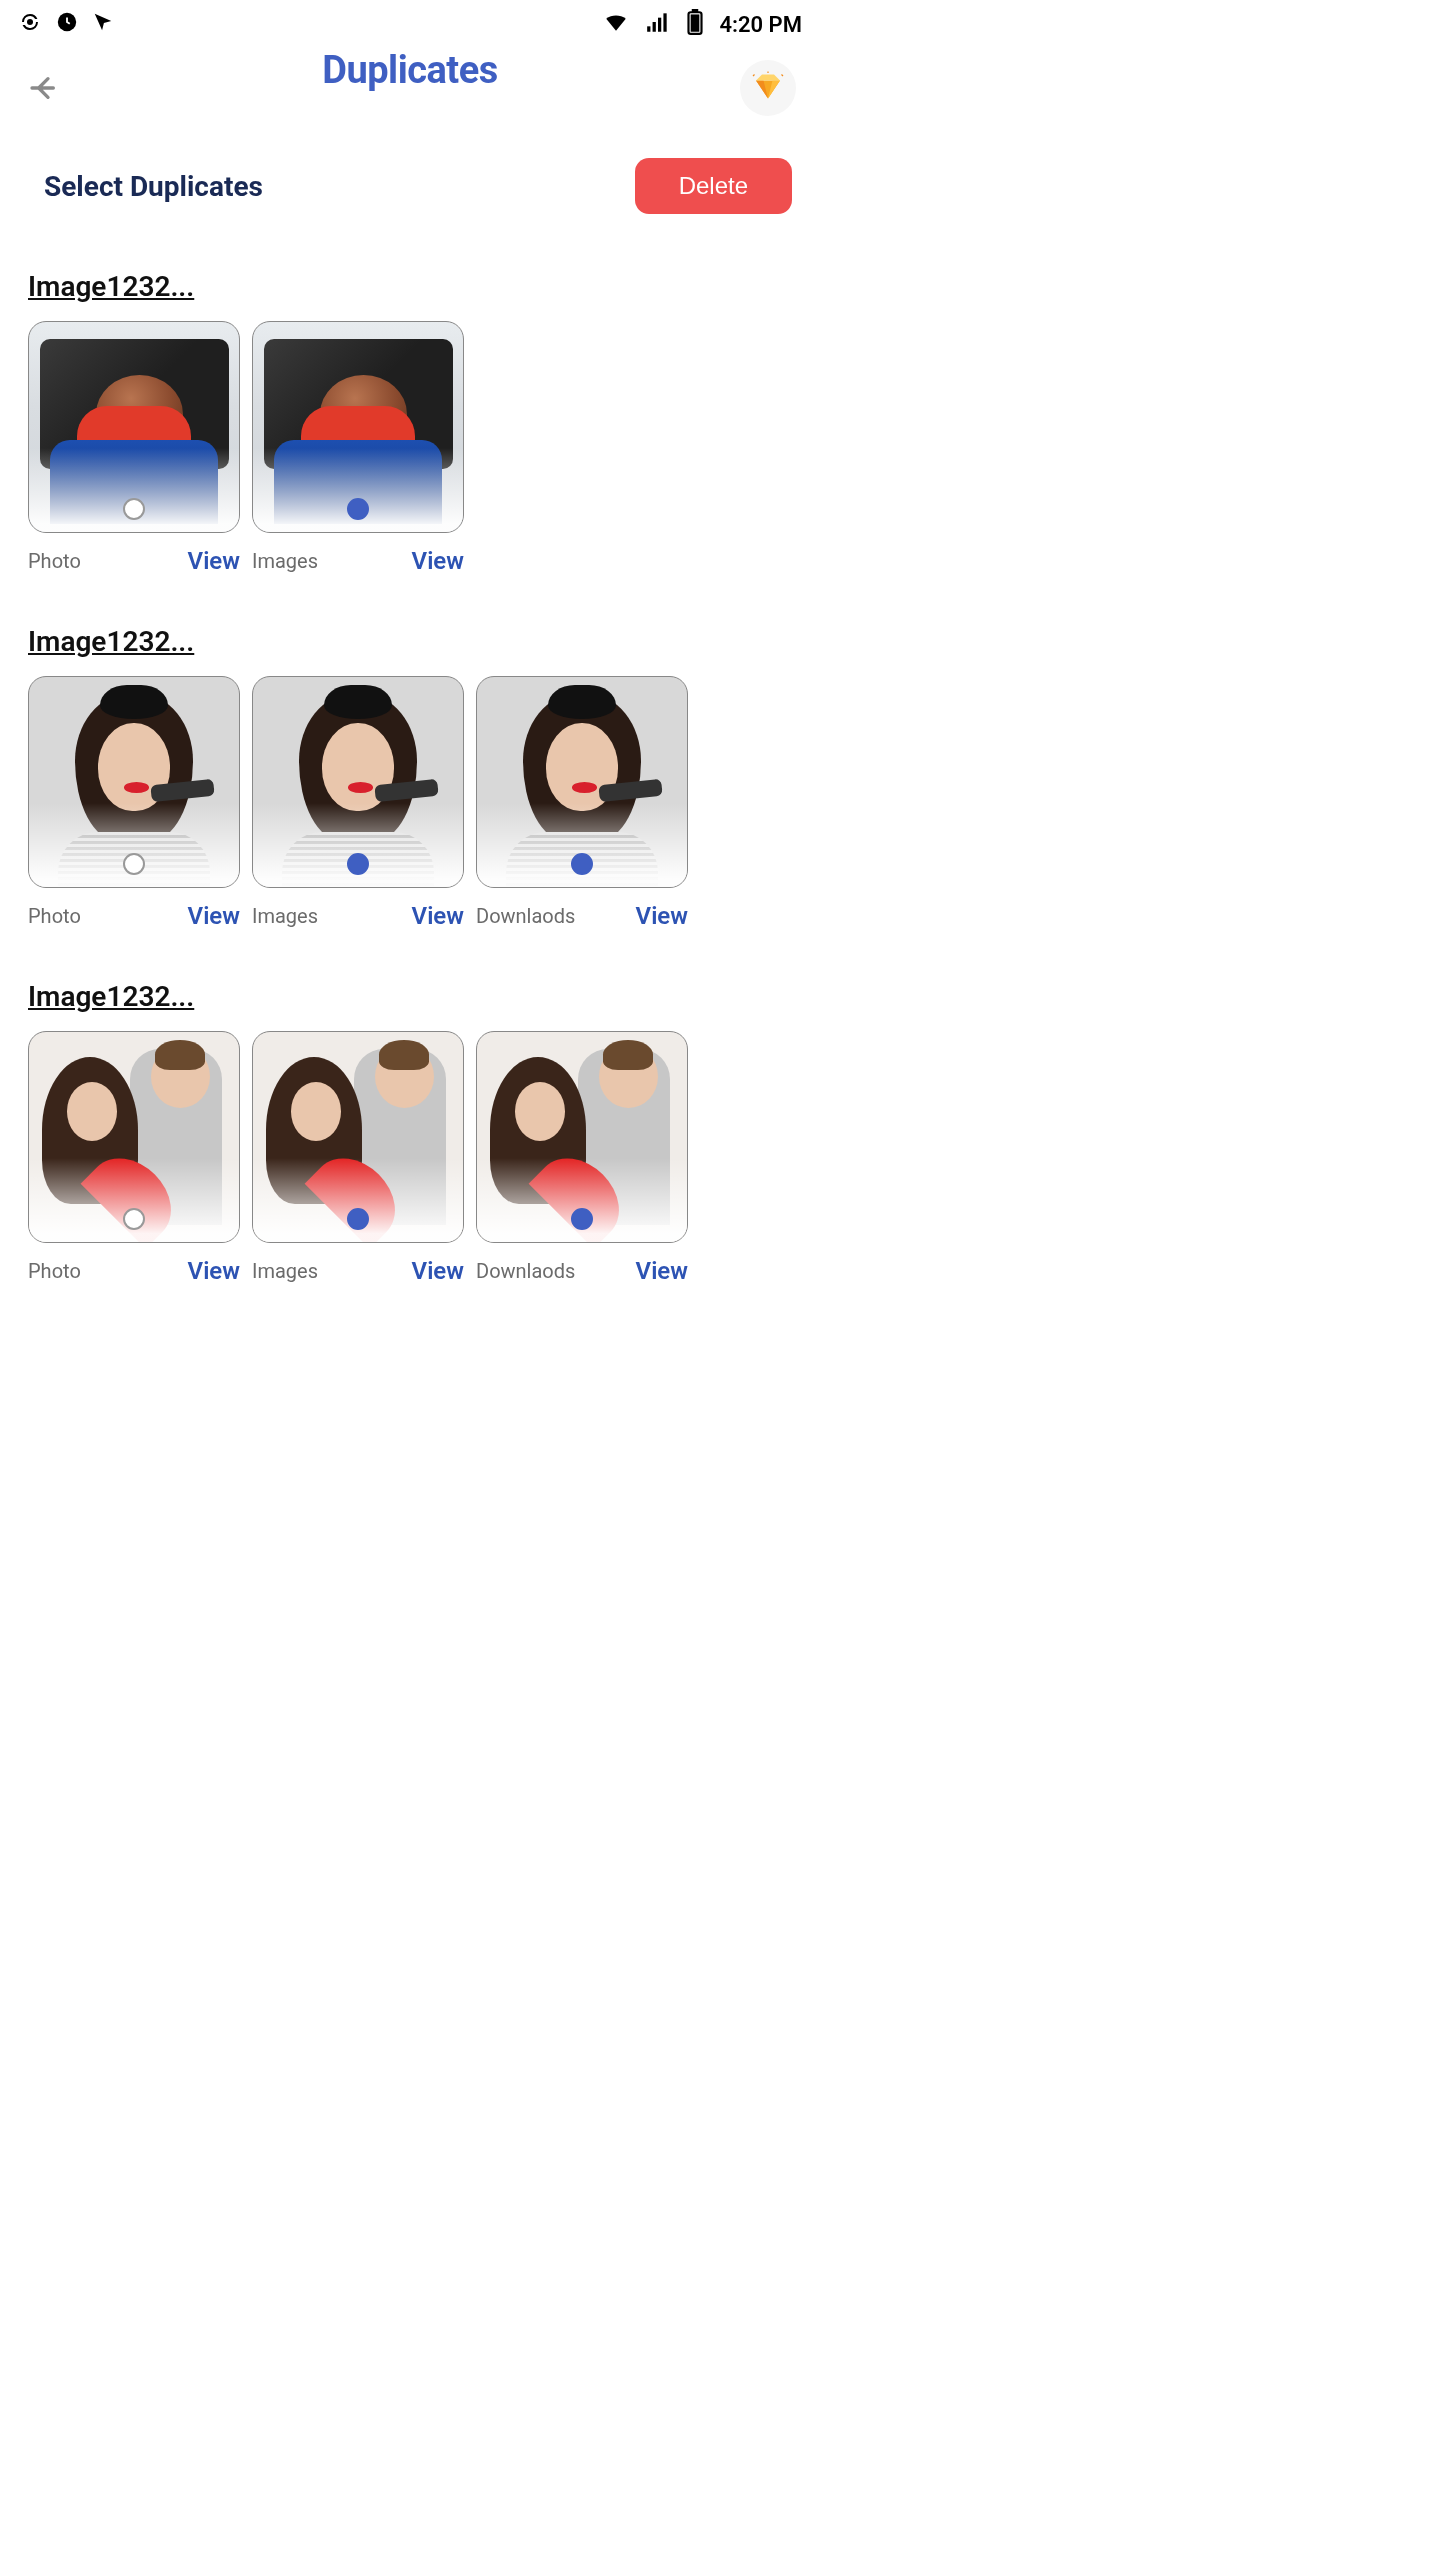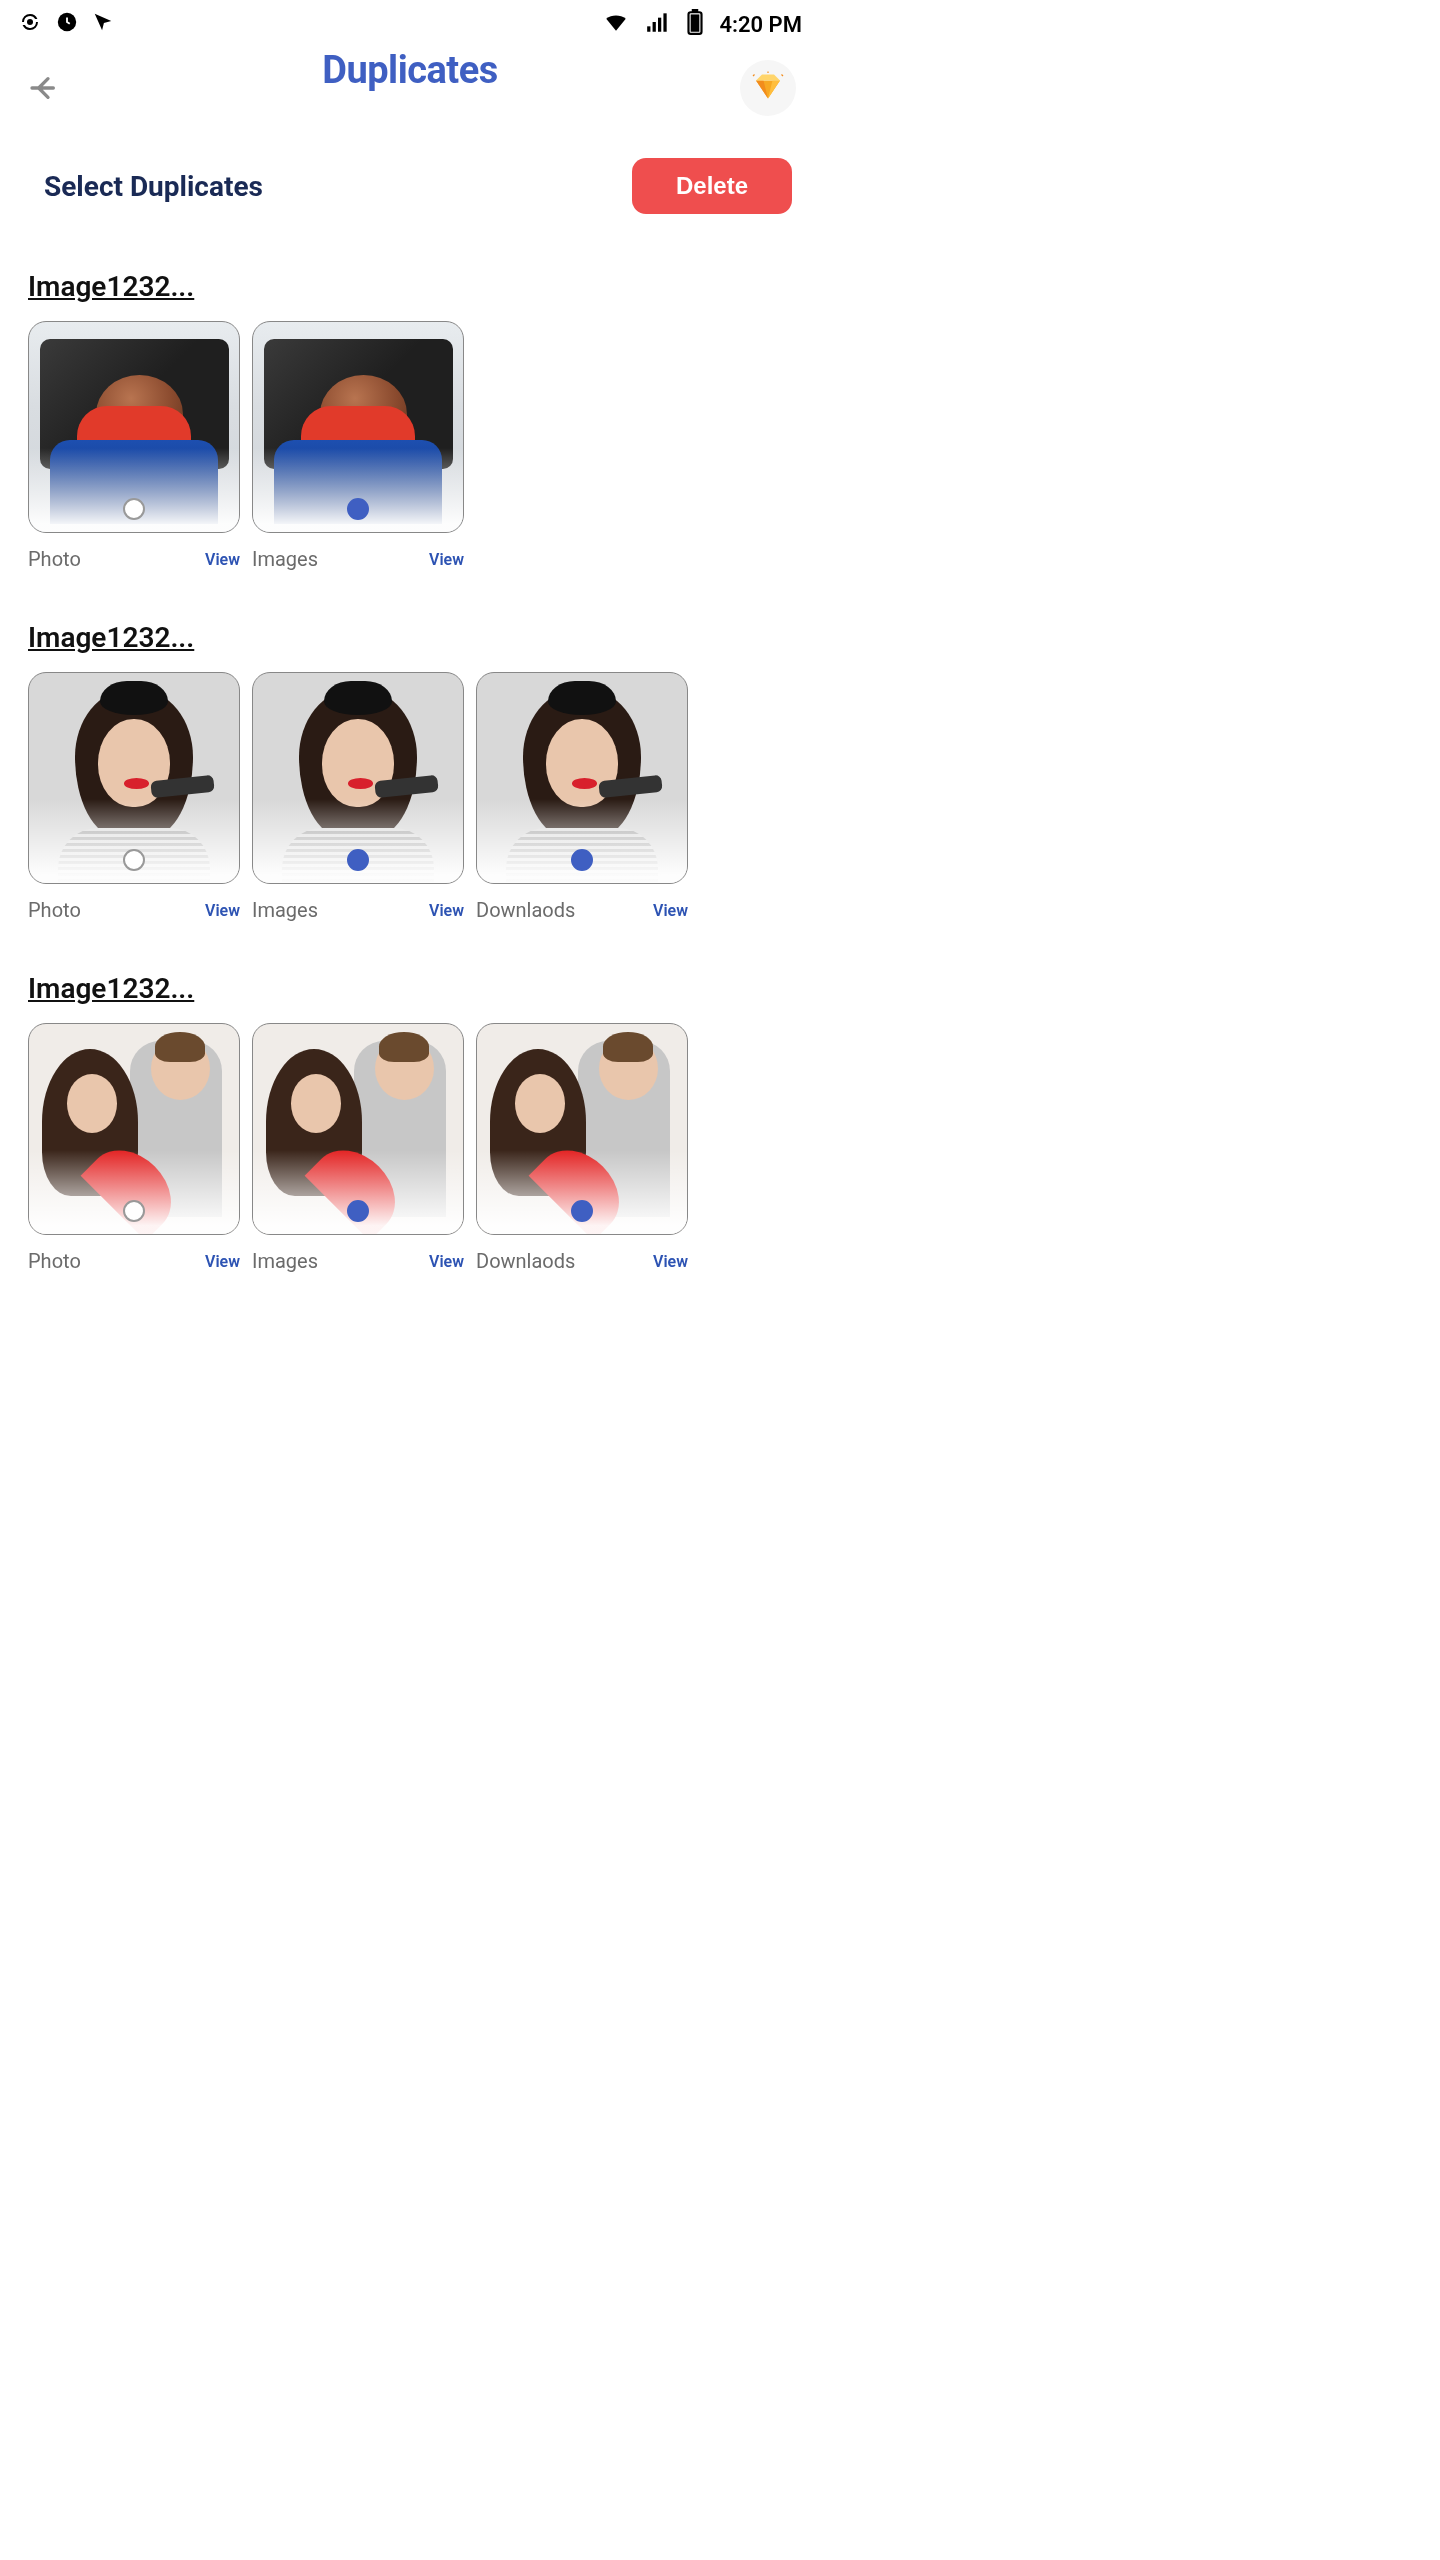--- a/index.html
+++ b/index.html
@@ -10,39 +10,39 @@
   .status-right { display: flex; align-items: center; gap: 16px; }
   .status-time { font-size: 22px; font-weight: 600; color: #000; }
   
   .header { height: 80px; display: flex; align-items: flex-start; justify-content: center; position: relative; padding: 0 34px; }
   .back-btn { position: absolute; left: 24px; top: 50%; transform: translateY(-50%); width: 40px; height: 40px; display: flex; align-items: center; justify-content: center; cursor: pointer; }
   .header-title { font-size: 38px; font-weight: 700; color: #3F5FC2; letter-spacing: -0.5px; }
   .premium-btn { position: absolute; right: 24px; top: 50%; transform: translateY(-50%); width: 56px; height: 56px; border-radius: 50%; background: #f6f6f6; display: flex; align-items: center; justify-content: center; cursor: pointer; }
   
   .subheader { display: flex; align-items: center; justify-content: space-between; padding: 30px 28px 10px 44px; }
   .subheader-title { font-size: 28px; font-weight: 700; color: #1a2a55; }
-  .delete-btn { background: #EF4E4E; color: #fff; font-size: 24px; font-weight: 700; border: none; border-radius: 14px; padding: 14px 44px; cursor: pointer; }
+  .delete-btn { background: #EF4E4E; color: #fff; font-size: 24px; font-weight: 400; border: none; border-radius: 14px; padding: 14px 44px; cursor: pointer; }
   
   .content { padding: 10px 28px 0 28px; }
   .group { margin-top: 50px; }
   .group:first-child { margin-top: 36px; }
   .group-title { font-size: 28px; font-weight: 600; color: #111; margin-bottom: 18px; text-decoration: underline; }
   .grid { display: flex; gap: 12px; }
   .card { width: 212px; }
   .thumb { width: 212px; height: 212px; border: 1px solid #888; border-radius: 18px; position: relative; overflow: hidden; background: #eee; }
   .thumb.car { background: linear-gradient(180deg,#e8ecef 0%,#d9dde1  40%,#cfd4d9 100%); }
   .thumb.woman { background: #d8d8d8; }
   .thumb.couple { background: #f0ece8; }
   .thumb-fade { position: absolute; bottom: 0; left: 0; right: 0; height: 40%; background: linear-gradient(180deg, rgba(255,255,255,0) 0%, rgba(255,255,255,0.95) 90%); }
   .sel-indicator { position: absolute; bottom: 12px; left: 50%; transform: translateX(-50%); width: 22px; height: 22px; border-radius: 50%; }
   .sel-off { background: #fff; border: 2px solid #999; }
   .sel-on { background: #3F5FC2; border: 2px solid #3F5FC2; }
   .card-row { display: flex; justify-content: space-between; align-items: center; margin-top: 14px; }
   .card-folder { font-size: 20px; color: #6b6b6b; }
-  .card-view { font-size: 16px; font-weight: 600; color: #2d53b3; cursor: pointer; }
+  .card-view { font-size: 24px; font-weight: 600; color: #2d53b3; cursor: pointer; }
   
   .fig-car { position:absolute; top:8%; left:5%; right:5%; bottom:30%; border-radius:10px; background:linear-gradient(135deg,#3a3a3a 0%, #1f1f1f 50%); }
   .fig-car::after{content:"";position:absolute;left:30%;top:28%;width:46%;height:60%;background:radial-gradient(circle at 40% 30%,#b87450 0%,#8a4a2e 55%,#5a2f1c 100%);border-radius:50% 50% 45% 45%;}
   .fig-car-jacket{position:absolute;left:10%;bottom:4%;width:80%;height:40%;background:linear-gradient(180deg,#1d4fb0 0%,#0e2f73 100%);border-radius:20px 20px 0 0;}
   .fig-hood{position:absolute;left:23%;bottom:20%;width:54%;height:40%;background:#e13a2a;border-radius:30px 30px 20px 20px;}
   .fig-woman-hair{position:absolute;left:22%;top:8%;width:56%;height:70%;background:#2a1b14;border-radius:50% 50% 40% 40% / 50% 50% 60% 60%;}
   .fig-woman-face{position:absolute;left:33%;top:22%;width:34%;height:42%;background:#e9c6ac;border-radius:50% 50% 48% 48%;}
   .fig-woman-bow{position:absolute;left:34%;top:4%;width:32%;height:16%;background:#111;border-radius:40% 40% 50% 50% / 60% 60% 40% 40%;}
   .fig-woman-body{position:absolute;left:14%;bottom:0;width:72%;height:26%;background:repeating-linear-gradient(180deg,#ddd 0 3px,#aaa 3px 6px);border-radius:40px 40px 0 0;}
   .fig-phone{position:absolute;right:12%;top:50%;width:30%;height:8%;background:#333;border-radius:6px;transform:rotate(-6deg);}

